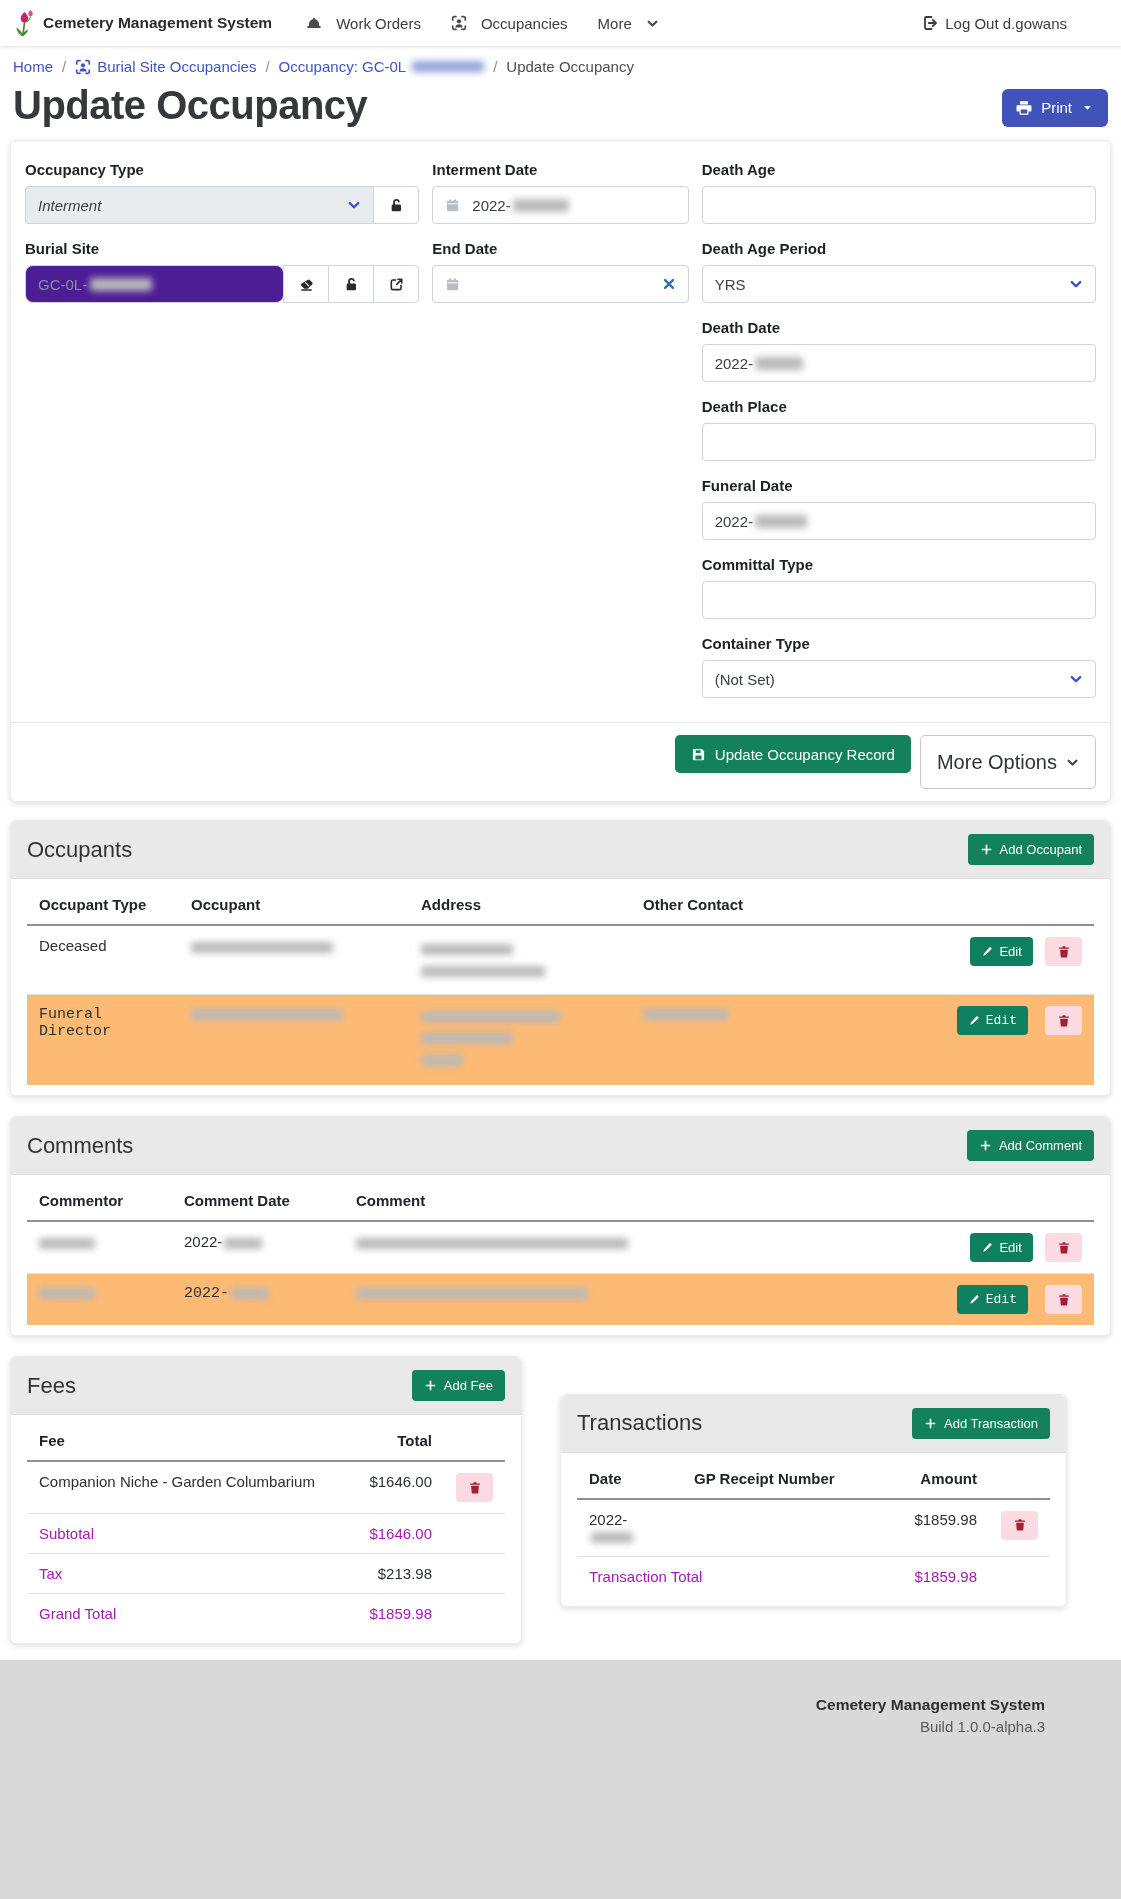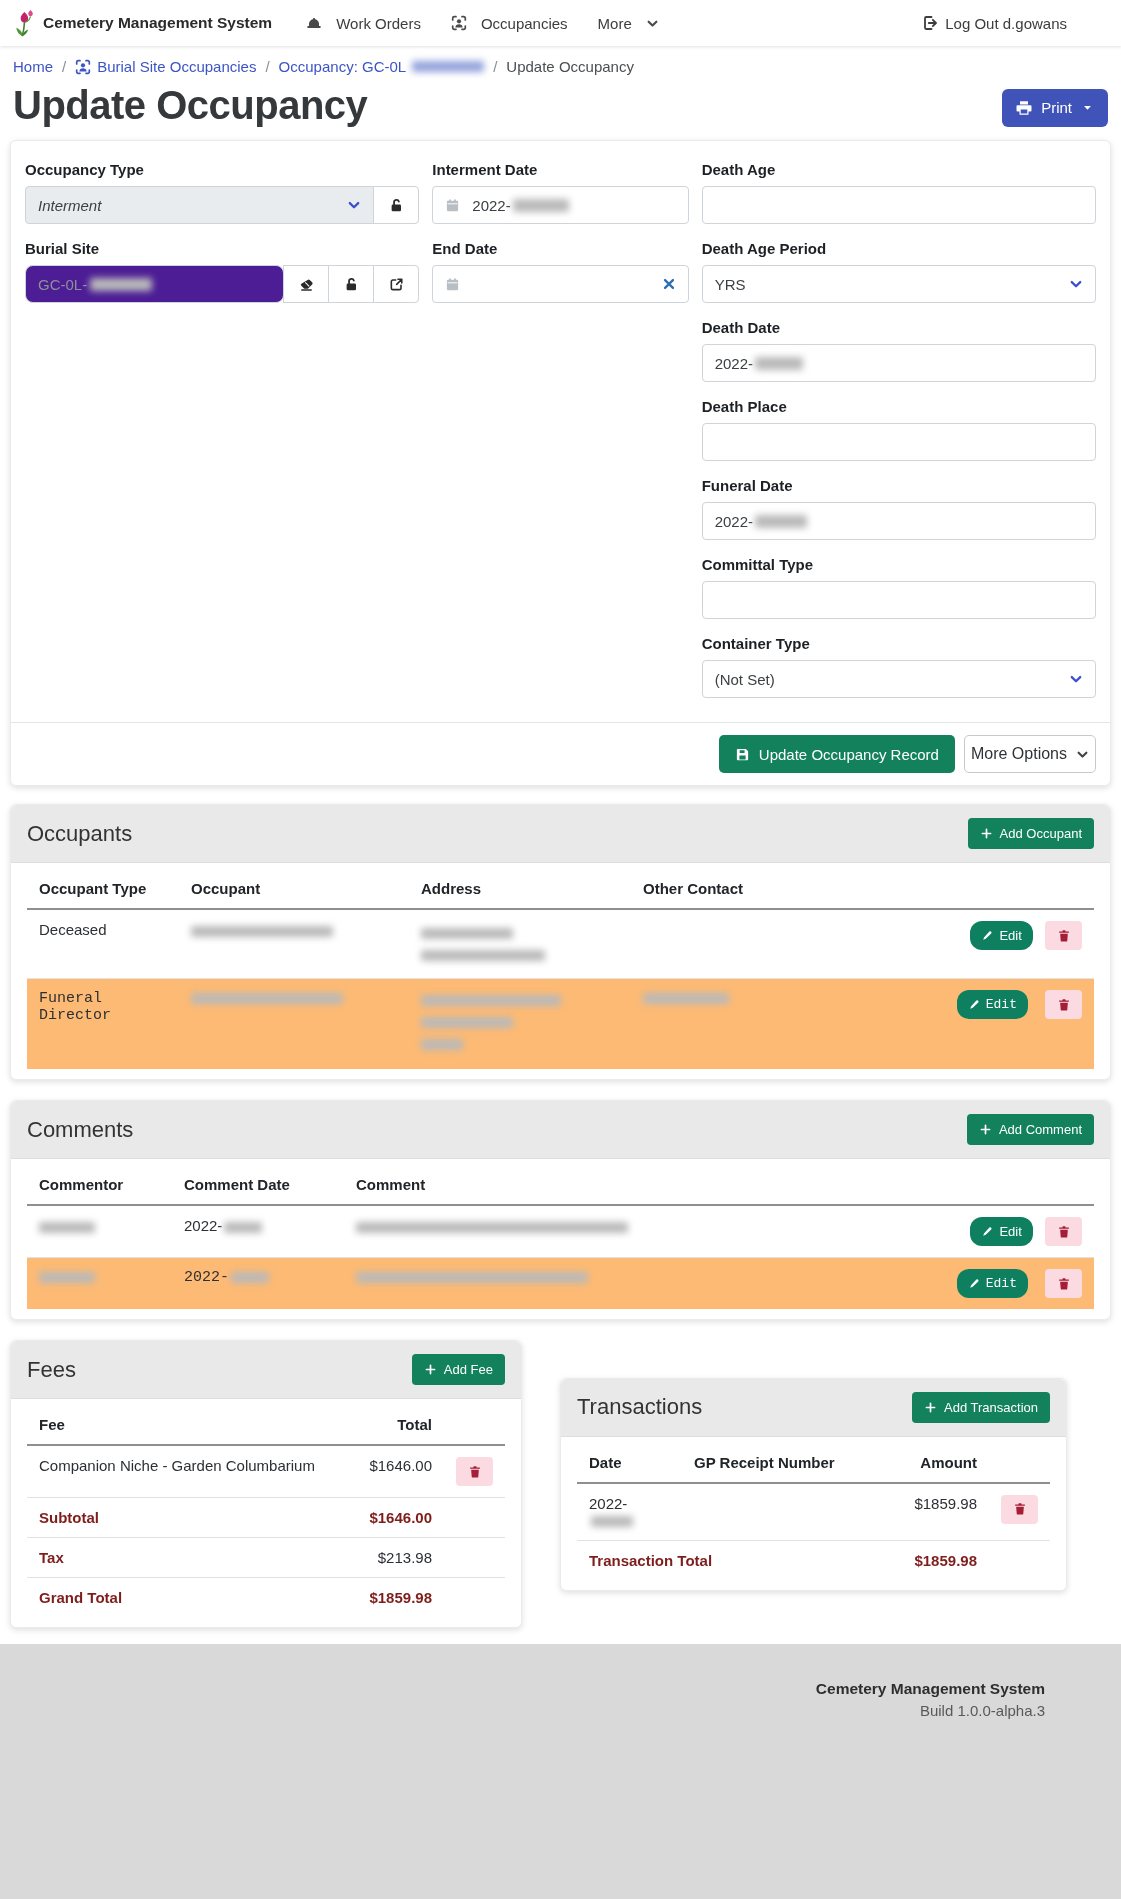--- a/index.html
+++ b/index.html
@@ -60,46 +60,46 @@
     margin-left:-1px; display:inline-flex; align-items:center; justify-content:center;
     cursor:pointer; color:#2b2b2b;}
   .igroup .ibtn:last-child{border-radius:0 4px 4px 0;}
   .control.disabled{background:#4c1d95; color:#8d9196;border-radius:8px;}
   .cal{color:#b8bec4; margin-right:12px; flex:0 0 auto;}
   .xclear{color:#2e6fb2; margin-left:auto; cursor:pointer; flex:0 0 auto;}
   .card-footer{border-top:1px solid #e4e4e4; padding:12px 14px;
     display:flex; justify-content:flex-end; gap:9px;}
   .btn-success{background:#12815c; color:#fff; height:38px; border-radius:5px;
     display:inline-flex; align-items:center; gap:9px; padding:0 16px; font-size:15px;}
-  .btn-light{background:#fff; border:1px solid #c9c9c9; color:#2f3337; height:38px;
+  .btn-light{background:#fff; border:1px solid #c9c9c9; color:#2f3337; height:54px;
     border-radius:5px; display:inline-flex; align-items:center; gap:9px;
-    padding:0 6px; font-size:16px;}
+    padding:0 16px; font-size:20px;}
   
   .sec-head{background:#e9e9e9; border-bottom:1px solid #dedede;
     border-radius:6px 6px 0 0; padding:13px 16px; display:flex;
     align-items:center; justify-content:space-between;}
   .sec-title{font-size:22px; font-weight:400; color:#333;}
   .btn-add{background:#12815c; color:#fff; height:31px; border-radius:4px;
     display:inline-flex; align-items:center; gap:7px; padding:0 12px; font-size:13px;}
   table{width:100%; border-collapse:collapse;}
   th{font-weight:700; font-size:15px; text-align:left; padding:11px 12px;
     border-bottom:2px solid #8f8f8f; color:#212529;}
   td{padding:11px 12px; font-size:15px; border-bottom:1px solid #e2e2e2;
     vertical-align:top; color:#2c3034;}
   tr.striped td{background:#fdba74;font-family:Liberation Mono, monospace;}
   tr:last-child td{border-bottom:none;}
   .tbl-wrap{padding:6px 16px 10px;}
   .cell-actions{text-align:right; white-space:nowrap;}
-  .btn-edit{background:#0e8060; color:#fff; height:29px; border-radius:12px;
+  .btn-edit{background:#0e8060; color:#fff; height:29px; border-radius:4px;
     display:inline-flex; align-items:center; gap:6px; padding:0 11px;
     font-size:13px; vertical-align:middle;}
   .btn-del{background:#fbdbe1; color:#a51e37; height:29px; width:37px;
     border-radius:4px; display:inline-flex; align-items:center;
     justify-content:center; margin-left:8px; vertical-align:middle;}
-  .bold{font-weight:700; color:#7f1d1d;}
+  .bold{font-weight:400; color:#a21caf;}
   .amt{text-align:right; white-space:nowrap;}
   
   .rd{display:inline-block; height:11px; border-radius:2px; background:#b9b9b9;
     filter:blur(3.5px); vertical-align:middle;}
   .rd.blue{background:#93a2dc;}
   .rd.tall{height:13px;}
   .rd-line{margin:5px 0;}
   .rd-line:first-child{margin-top:2px;}
   
   .two-col{display:flex; gap:38px; align-items:center;}

